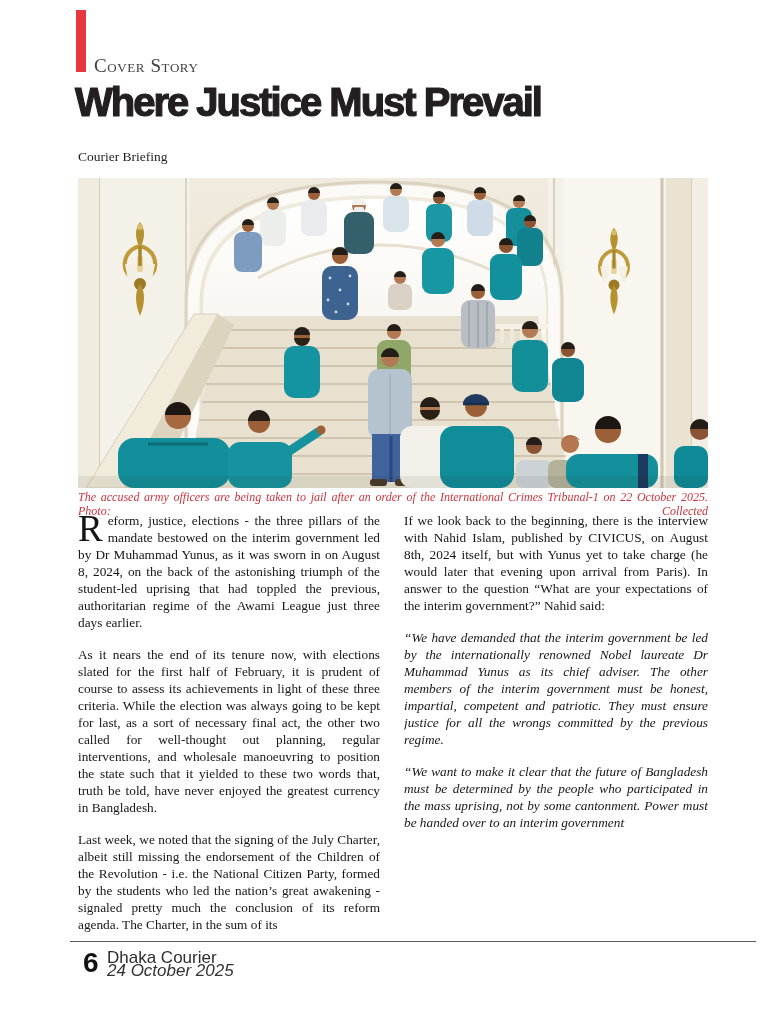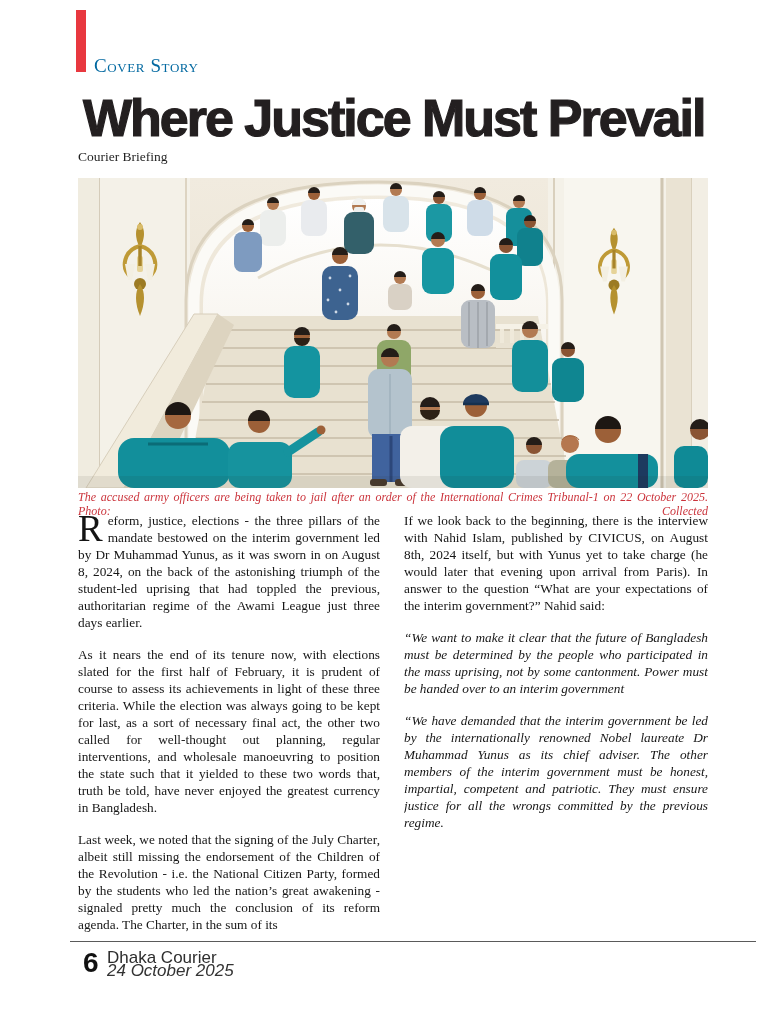--- a/index.html
+++ b/index.html
@@ -1,23 +1,23 @@
 <!DOCTYPE html>
 <html><head>
 <meta charset="utf-8">
 <title>Dhaka Courier — Cover Story</title>
 <style>
   html,body{margin:0;padding:0;background:#ffffff;}
   .page{position:relative;width:768px;height:1027px;background:#ffffff;overflow:hidden;
         font-family:"Liberation Serif",serif;color:#161616;}
   .red-bar{position:absolute;left:76px;top:10px;width:10px;height:62px;background:#e8383f;}
   .kicker{position:absolute;left:94px;top:55px;font-family:"Liberation Serif",serif;
-          font-variant:small-caps;font-size:19px;letter-spacing:.6px;color:#0369a1;}
-  .headline{position:absolute;left:75px;top:80px;margin:8px;width:660px;
-            font-family:"Liberation Sans",sans-serif;font-weight:700;font-size:52px;
+          font-variant:small-caps;font-size:19px;letter-spacing:.6px;color:#404040;}
+  .headline{position:absolute;left:75px;top:80px;margin:0;width:660px;
+            font-family:"Liberation Sans",sans-serif;font-weight:700;font-size:40px;
             letter-spacing:-2px;color:#231f20;-webkit-text-stroke:1.2px #231f20;white-space:nowrap;}
   .byline{position:absolute;left:78px;top:149px;font-family:Liberation Serif, serif;
           font-size:13.5px;color:#1f1f1f;}
   .photo{position:absolute;left:78px;top:178px;width:630px;height:310px;margin:0;overflow:hidden;}
   .photo svg{display:block;width:630px;height:310px;}
   .caption{position:absolute;left:78px;top:490px;width:630px;
            font-style:italic;font-size:12px;color:#cb343c;
            text-align:justify;text-align-last:justify;line-height:14px;}
   .col{position:absolute;top:512px;height:430px;overflow:hidden;
        font-size:13.3px;line-height:17px;text-align:justify;}
@@ -229,22 +229,22 @@
   <figcaption class="caption">The accused army officers are being taken to jail after an order of the International Crimes Tribunal-1 on 22 October 2025. Photo: Collected</figcaption>
 
   <div class="col col-left">
     <p class="para"><span class="dropcap">R</span><span>eform, justice, elections - the three pillars of the mandate bestowed on the interim government led by Dr Muhammad Yunus, as it was sworn in on August 8, 2024, on the back of the astonishing triumph of the student-led uprising that had toppled the previous, authoritarian regime of the Awami League just three days earlier.</span></p>
     <p class="para">As it nears the end of its tenure now, with elections slated for the first half of February, it is prudent of course to assess its achievements in light of these three criteria. While the election was always going to be kept for last, as a sort of necessary final act, the other two called for well-thought out planning, regular interventions, and wholesale manoeuvring to position the state such that it yielded to these two words that, truth be told, have never enjoyed the greatest currency in Bangladesh.</p>
     <p class="para">Last week, we noted that the signing of the July Charter, albeit still missing the endorsement of the Children of the Revolution - i.e. the National Citizen Party, formed by the students who led the nation’s great awakening - signaled pretty much the conclusion of its reform agenda. The Charter, in the sum of its</p>
   </div>
 
   <div class="col col-right">
     <p class="para">If we look back to the beginning, there is the interview with Nahid Islam, published by CIVICUS, on August 8th, 2024 itself, but with Yunus yet to take charge (he would later that evening upon arrival from Paris). In answer to the question “What are your expectations of the interim government?” Nahid said:</p>
+    <p class="para italic">“We have demanded that the interim government be led by the internationally renowned Nobel laureate Dr Muhammad Yunus as its chief adviser. The other members of the interim government must be honest, impartial, competent and patriotic. They must ensure justice for all the wrongs committed by the previous regime.</p>
     <p class="para italic">“We want to make it clear that the future of Bangladesh must be determined by the people who participated in the mass uprising, not by some cantonment. Power must be handed over to an interim government</p>
-    <p class="para italic">“We have demanded that the interim government be led by the internationally renowned Nobel laureate Dr Muhammad Yunus as its chief adviser. The other members of the interim government must be honest, impartial, competent and patriotic. They must ensure justice for all the wrongs committed by the previous regime.</p>
   </div>
 
   <div class="footer-rule"></div>
   <div class="page-number">6</div>
   <div class="footer-pub">
     <div>Dhaka Courier</div>
     <div class="date">24 October 2025</div>
   </div>
 
 </div>

